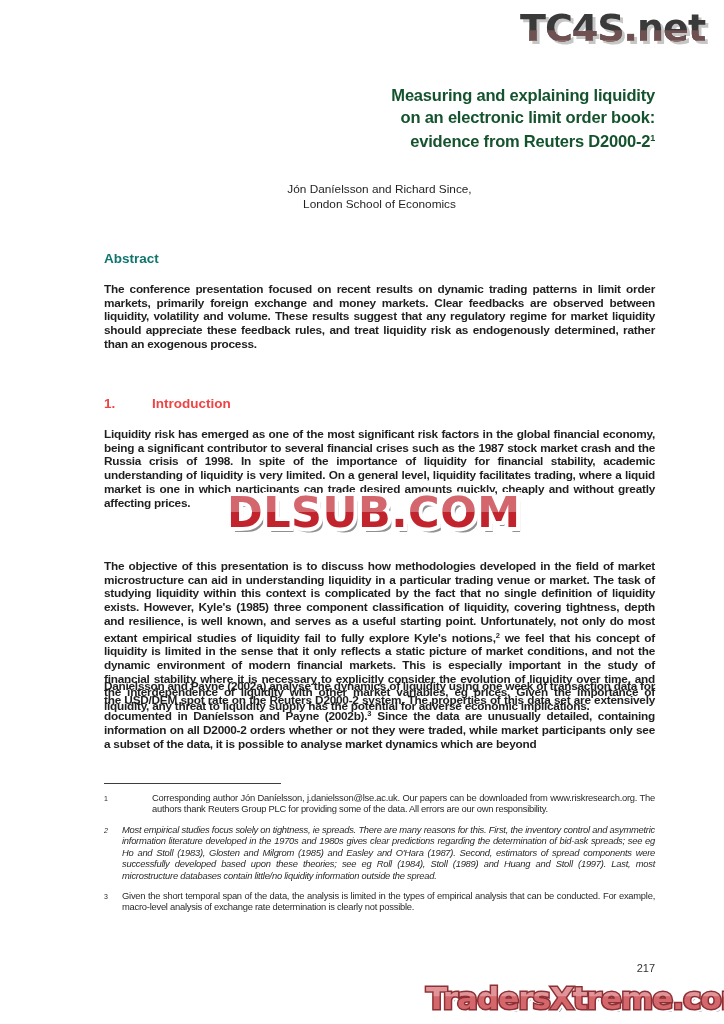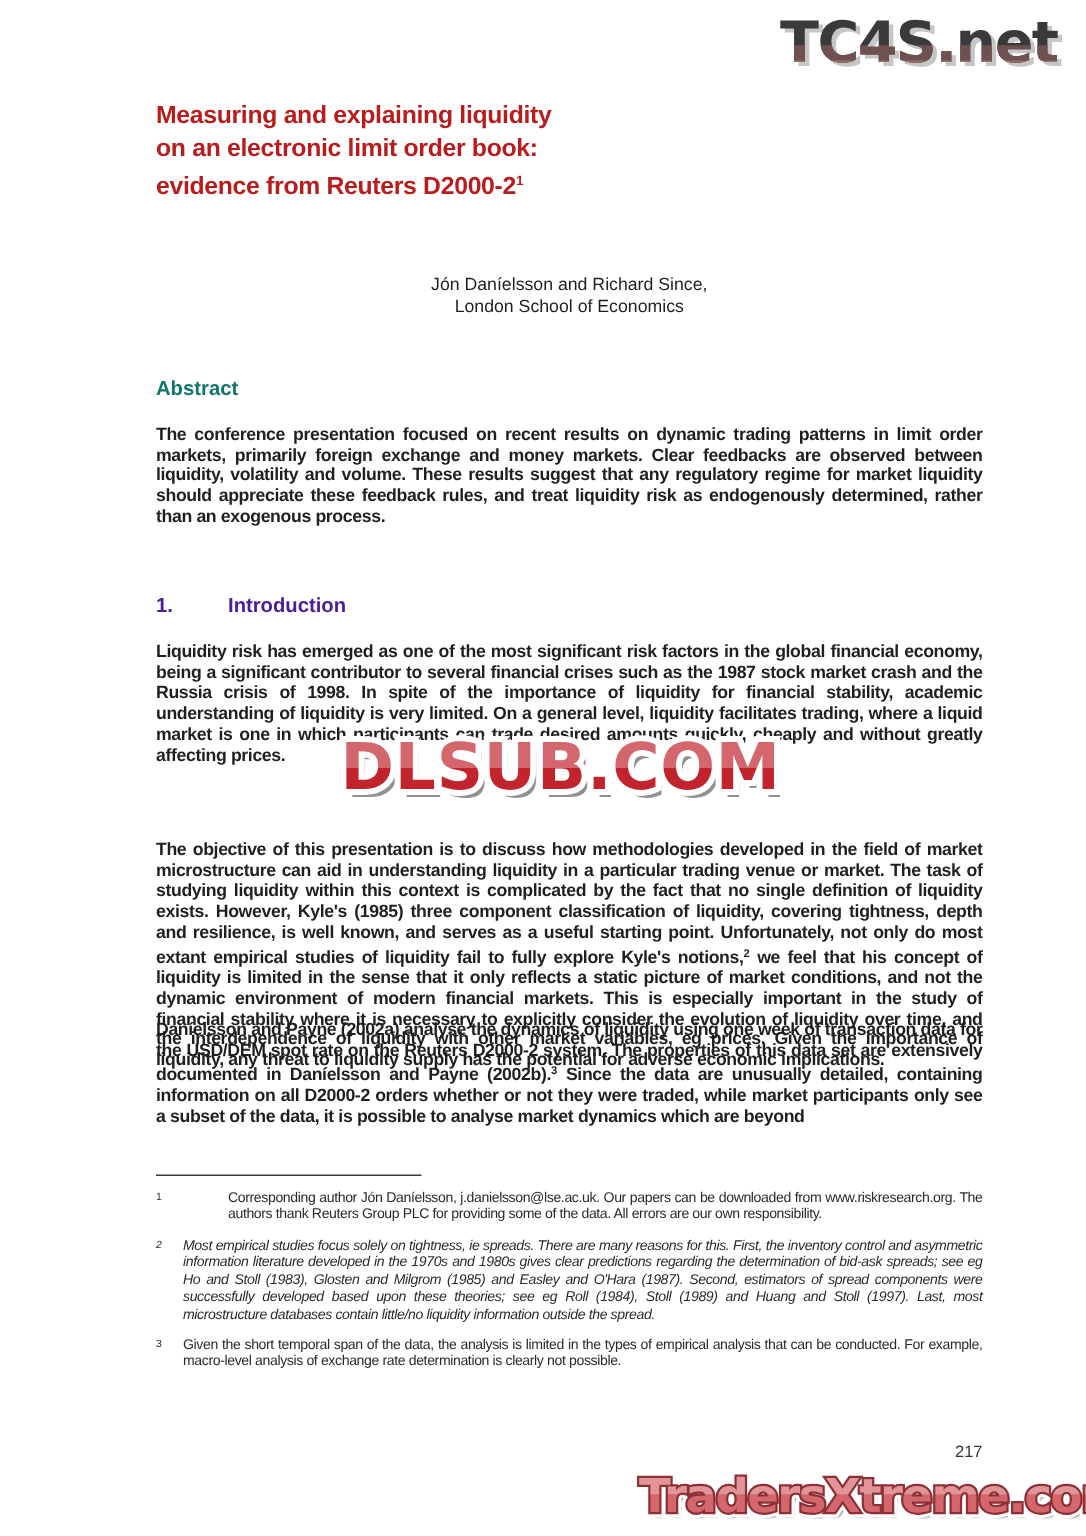--- a/index.html
+++ b/index.html
@@ -2,27 +2,27 @@
 <html><head>
 <meta charset="utf-8">
 <style>
   html,body{margin:0;padding:0;background:#fff;}
   .page{
     position:relative;width:724px;height:1024px;background:#ffffff;overflow:hidden;
     font-family:"Liberation Sans","DejaVu Sans",sans-serif;color:#1f1f1f;border-radius:15px;
   }
   
   .col{position:absolute;left:104px;width:551px;}
-  .title{top:67px;text-align:left;font-weight:bold;font-size:16.5px;line-height:21.5px;letter-spacing:-0.2px;color:#b91c1c;}
+  .title{top:85px;text-align:right;font-weight:bold;font-size:16.5px;line-height:21.5px;letter-spacing:-0.2px;color:#14532d;}
   .title sup{font-size:9px;vertical-align:6px;}
   .authors{top:182px;text-align:center;font-size:11.8px;line-height:14.6px;}
   .h-abstract{top:251px;font-weight:bold;font-size:13.5px;color:#0f766e;}
   .body-text{font-size:11.8px;line-height:13.7px;letter-spacing:-0.25px;text-align:justify;font-weight:bold;}
   .abstract-text{top:283px;}
-  .sec-head{top:396px;font-weight:bold;font-size:13.5px;color:#4c1d95;}
+  .sec-head{top:396px;font-weight:bold;font-size:13.5px;color:#ef4444;}
   .sec-head .sec-label{display:inline-block;width:48px;}
   .p1{top:428px;}
   .p2{top:533px;margin-top:27px;}
   .p3{top:680px;}
   .body-text sup{font-size:7.5px;vertical-align:4px;letter-spacing:0;}
   
   .fn-rule{position:absolute;left:104px;top:783px;width:177px;border-top:1px solid #3c3c3c;}
   .footnote{position:absolute;left:104px;width:551px;display:flex;font-size:9.4px;line-height:11.4px;letter-spacing:-0.25px;color:#2a2a2a;}
   .fn1{top:792px;gap:30px;}.fn2{top:824px;font-style:italic;}.fn3{top:890px;}
   .fn-marker{width:18px;flex-shrink:0;font-size:7px;padding-top:0.5px;}

